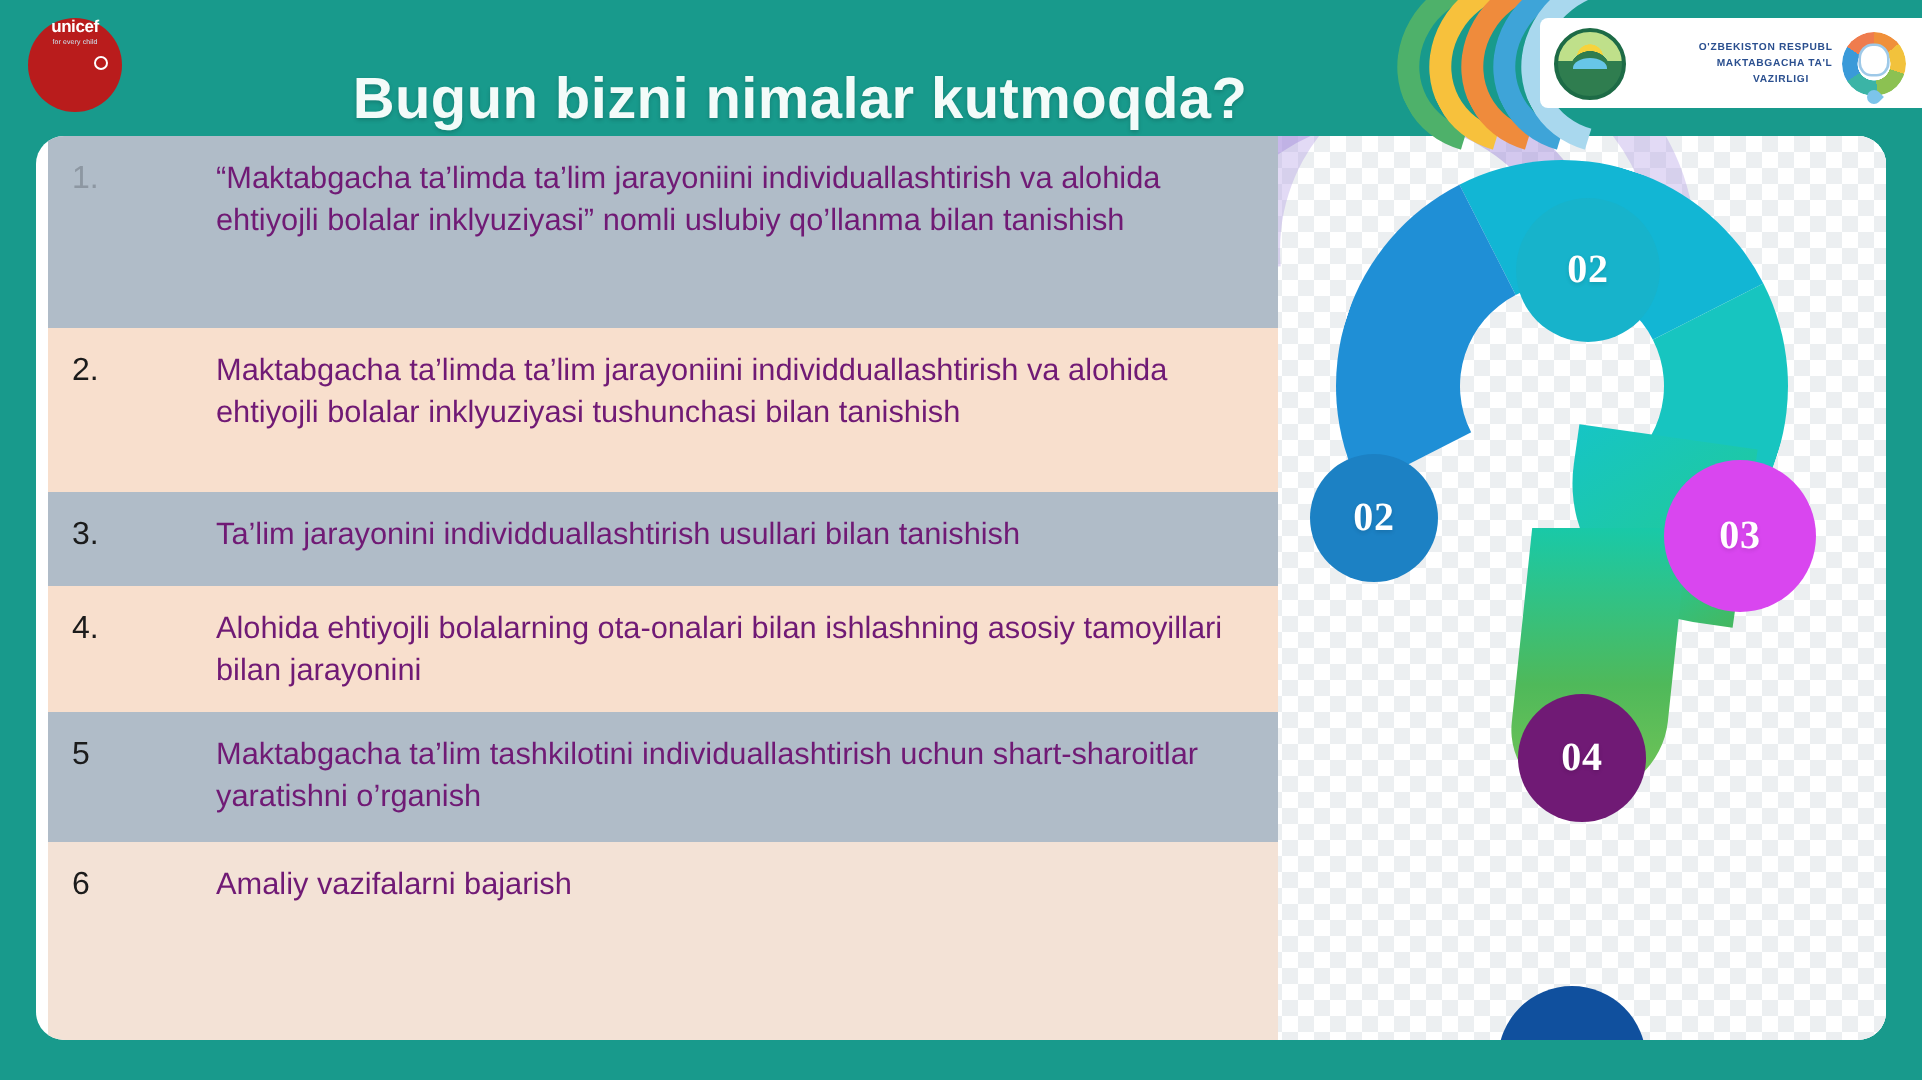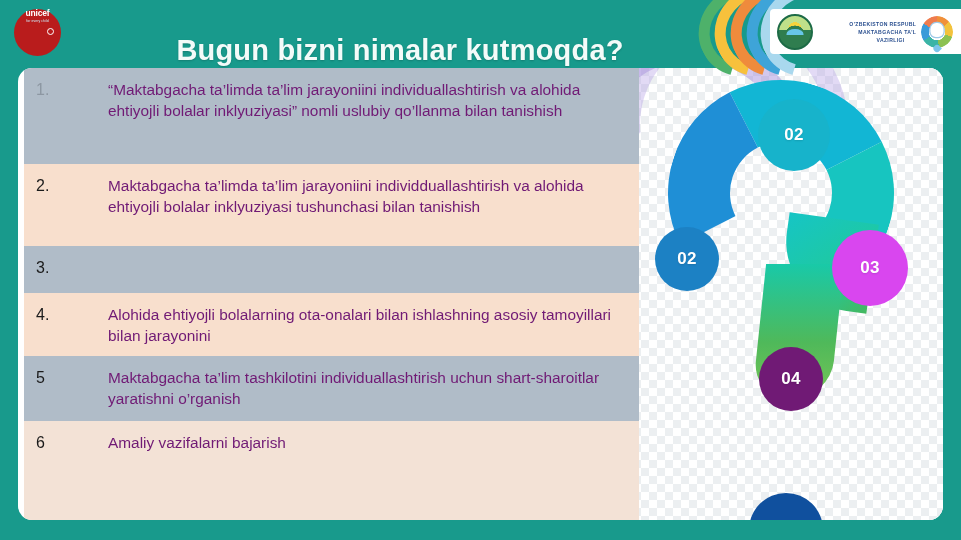--- a/index.html
+++ b/index.html
@@ -164,23 +164,24 @@
   }
   #qtail-join {
     position: absolute; left: 150px; top: 150px; width: 90px; height: 90px;
     background: linear-gradient(140deg, #16c5c5 0%, #1fc9a0 60%, #45b85f 100%);
     border-radius: 0 0 0 70px;
     transform: rotate(8deg);
   }
   .qnum {
     position: absolute; border-radius: 50%;
     display: flex; align-items: center; justify-content: center;
-    color: #ffffff; font-size: 17px; font-weight: bold;
+    color: #ffffff; font-size: 20px; font-weight: bold;
     letter-spacing: 0.4px;
     text-shadow: 0 1px 2px rgba(0,0,0,.12);
+    font-family: Liberation Serif, serif;
   }
   #num01 { left: 22px;  top: 159px; width: 64px; height: 64px; background: #1c81c4; }
   #num02 { left: 125px; top: 31px;  width: 72px; height: 72px; background: #17b3cb; }
   #num03 { left: 199px; top: 162px; width: 76px; height: 76px; background: #d946ef; }
   #num04 { left: 126px; top: 279px; width: 64px; height: 64px; background: #701a75; }
   #num05 { left: 116px; top: 425px; width: 74px; height: 74px; background: #10509e; }
 
   
   #table {
     position: absolute; left: 6px; top: 0;
@@ -279,20 +280,21 @@
         <div class="cell-txt">“Maktabgacha ta’limda ta’lim jarayoniini individuallashtirish va alohida ehtiyojli bolalar inklyuziyasi”  nomli uslubiy qo’llanma  bilan tanishish</div>
       </div>
 
       <div class="row row-peach" id="r2">
         <div class="cell-num">2.</div>
         <div class="cell-txt">Maktabgacha ta’limda ta’lim jarayoniini individduallashtirish va alohida ehtiyojli bolalar inklyuziyasi tushunchasi bilan tanishish</div>
       </div>
 
       <div class="row row-gray" id="r3">
         <div class="cell-num">3.</div>
+        <div class="cell-txt">Ta’lim jarayonini individduallashtirish  usullari bilan tanishish</div>
       </div>
 
       <div class="row row-peach" id="r4">
         <div class="cell-num">4.</div>
         <div class="cell-txt">Alohida ehtiyojli  bolalarning ota-onalari bilan ishlashning asosiy tamoyillari bilan jarayonini</div>
       </div>
 
       <div class="row row-gray" id="r5">
         <div class="cell-num">5</div>
         <div class="cell-txt">Maktabgacha ta’lim tashkilotini  individuallashtirish uchun shart-sharoitlar yaratishni  o’rganish</div>

